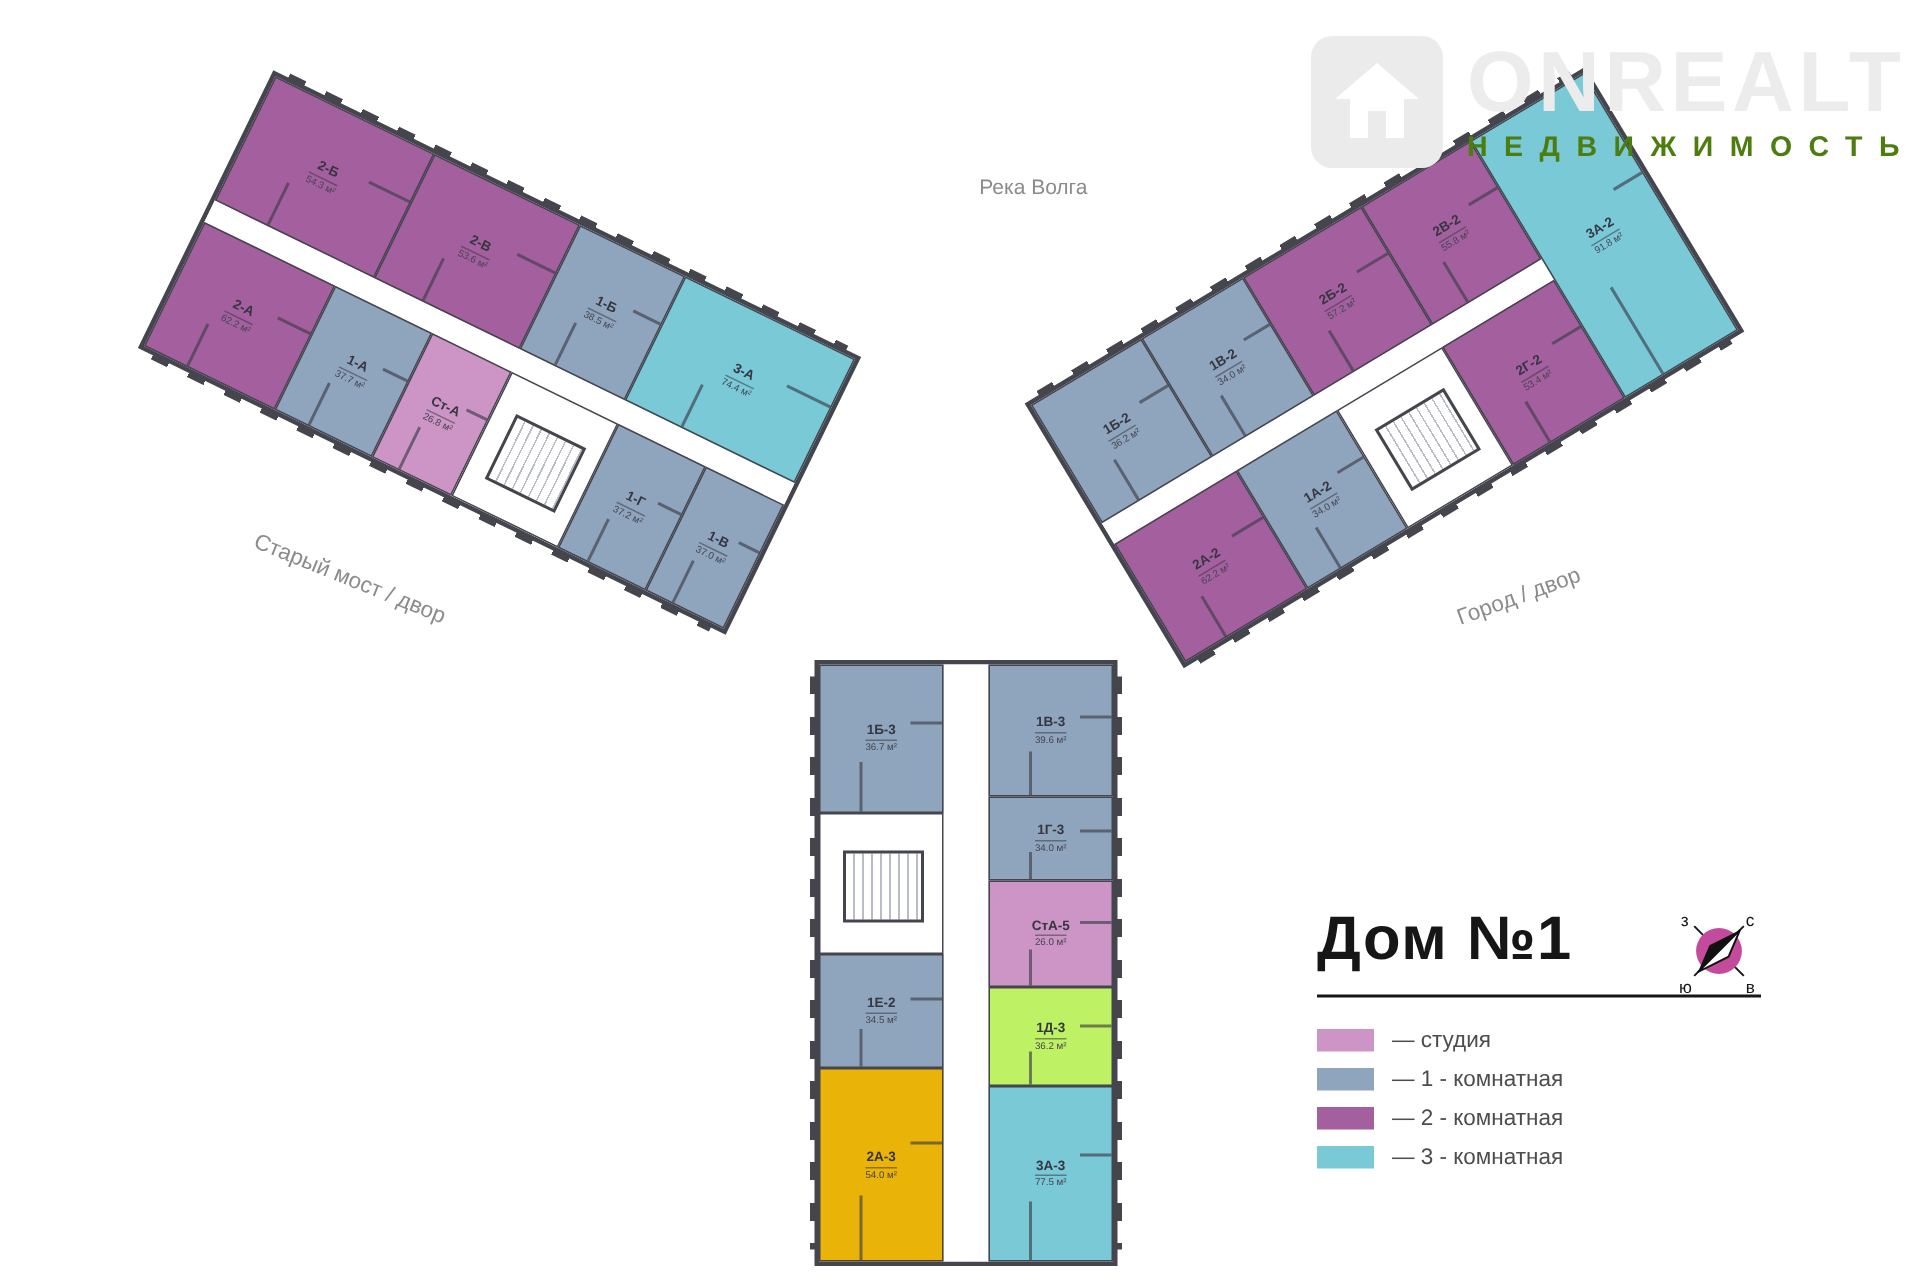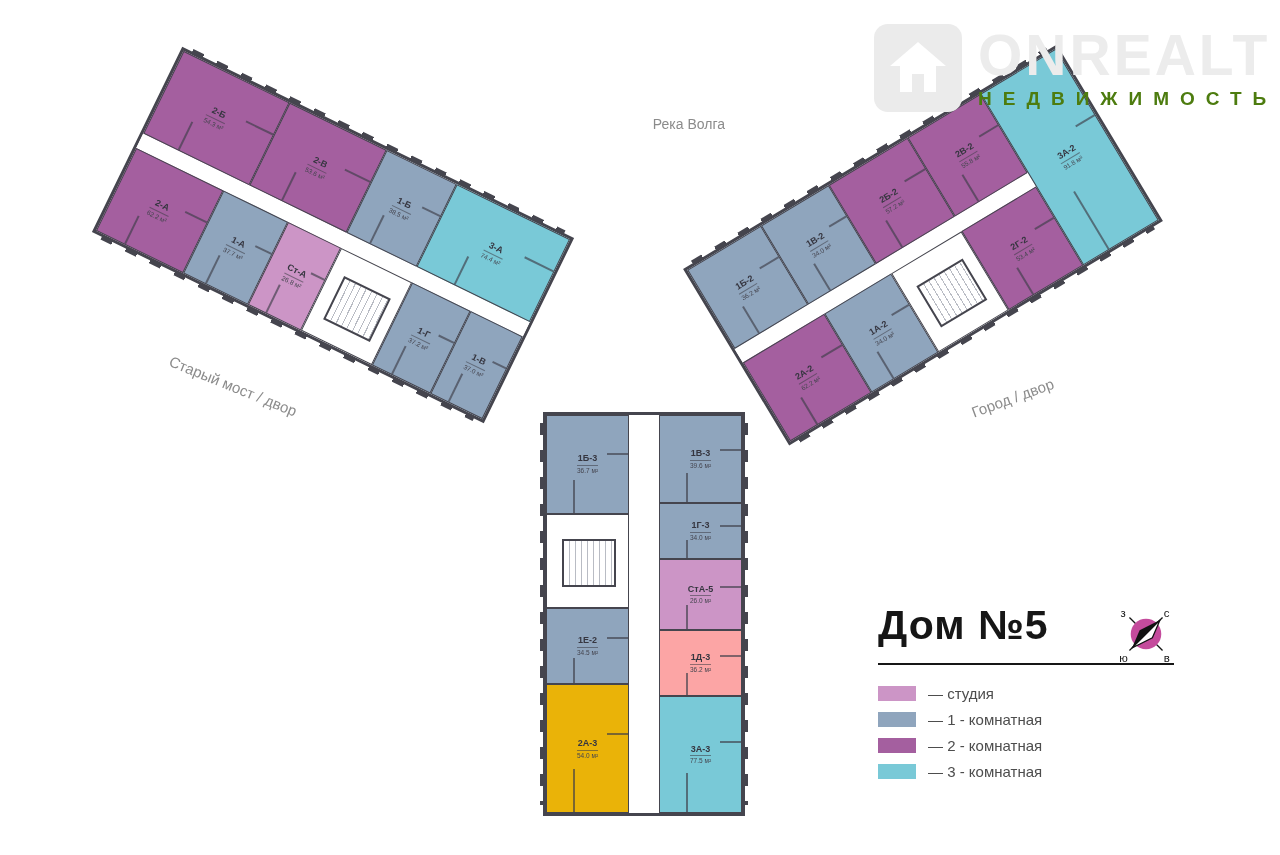--- a/index.html
+++ b/index.html
@@ -15,21 +15,21 @@
   
   .river{position:absolute;left:555px;top:80px;width:170px;text-align:right;font-size:14px;color:#8b8b8b;margin-top:36px;}
   .street{position:absolute;font-size:15px;color:#8b8b8b;white-space:nowrap;transform-origin:left center;}
   .street-left{left:170px;top:352px;transform:rotate(22deg);}
   .street-right{left:972px;top:404px;transform:rotate(-20deg);}
 
   
   .building{position:absolute;background:#fff;border:3px solid #45454e;display:flex;}
   #b-left{left:115px;top:132px;width:430px;height:200px;transform:rotate(26deg);}
   #b-right{left:705px;top:142px;width:430px;height:200px;transform:rotate(-31deg);}
-  #b-bottom{left:543px;top:412px;width:196px;height:398px;}
+  #b-bottom{left:543px;top:440px;width:196px;height:398px;}
   .rows{flex:1 1 0;display:flex;flex-direction:column;min-width:0;}
   .b-v .rows{flex-direction:row;}
   .row{flex:1 1 0;display:flex;min-width:0;min-height:0;}
   .b-v .row{flex-direction:column;}
   .corridor{background:#ffffff;}
   .endcap{flex:0 0 86px;}
 
   
   .b-h::before,.b-h::after{content:"";position:absolute;left:8px;right:8px;height:4px;
      background:repeating-linear-gradient(90deg,#45454e 0 12px,transparent 12px 27px);}
@@ -227,21 +227,21 @@
               <div class="uid">1Г-3</div>
               <div class="uarea">34.0 м²</div>
             </div>
           </div>
           <div class="unit" style="background: rgb(204, 149, 198); flex: 70 1 0%;">
             <div class="ulabel">
               <div class="uid">СтА-5</div>
               <div class="uarea">26.0 м²</div>
             </div>
           </div>
-          <div class="unit" style="background: #fca5a5; flex: 66 1 0%;">
+          <div class="unit" style="background: #bef264; flex: 66 1 0%;">
             <div class="ulabel">
               <div class="uid">1Д-3</div>
               <div class="uarea">36.2 м²</div>
             </div>
           </div>
           <div class="unit" style="background: rgb(121, 201, 215); flex: 118 1 0%;">
             <div class="ulabel">
               <div class="uid">3А-3</div>
               <div class="uarea">77.5 м²</div>
             </div>
@@ -260,21 +260,21 @@
       <path d="M46 20 L74 44 H64 V70 H28 V44 H18 Z" fill="#ffffff"></path>
       <rect x="40" y="52" width="12" height="18" fill="#ebebeb"></rect>
     </svg>
     <div class="wm-text">
       <div class="wm-brand">ONREALT</div>
       <div class="wm-sub">НЕДВИЖИМОСТЬ</div>
     </div>
   </div>
 
   <div class="info">
-    <div class="house-title">Дом №5</div>
+    <div class="house-title">Дом №1</div>
     <div class="rule"></div>
     <div class="legend">
       <div class="lg-row">
         <div class="lg-swatch" style="background: rgb(204, 149, 198);"></div>
         <div class="lg-label">— студия</div>
       </div>
       <div class="lg-row">
         <div class="lg-swatch" style="background: rgb(143, 165, 189);"></div>
         <div class="lg-label">— 1 - комнатная</div>
       </div>

